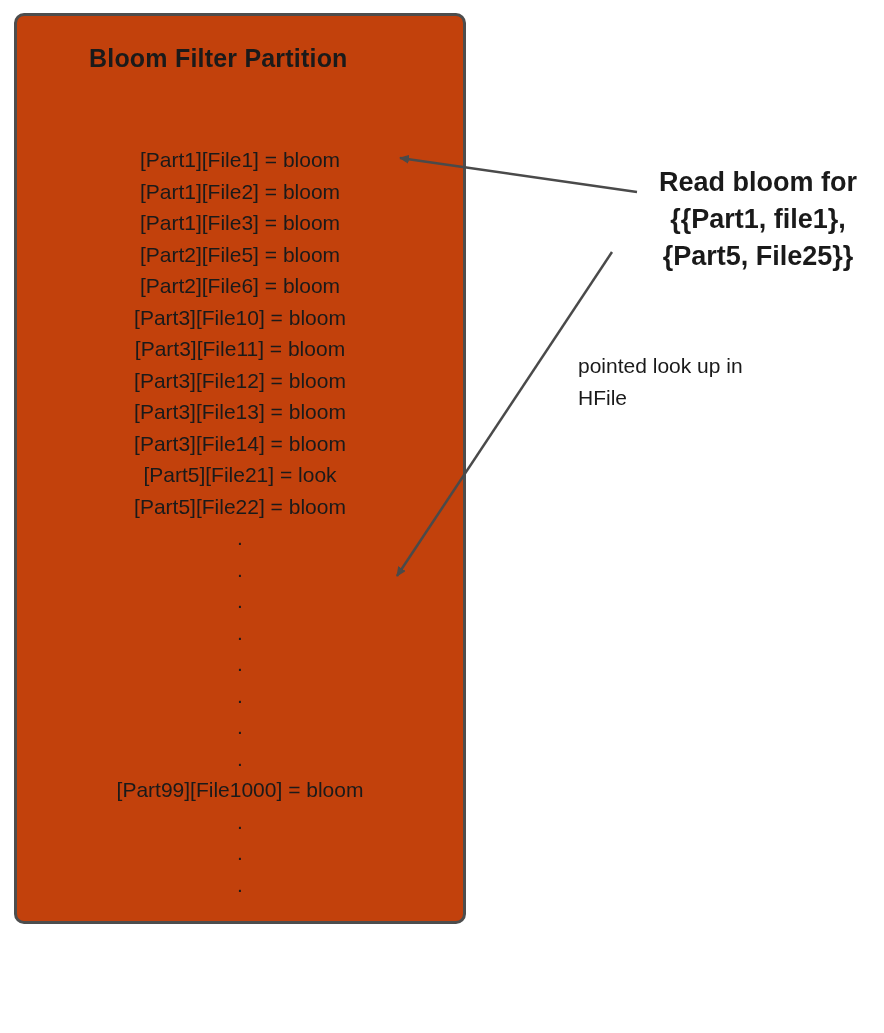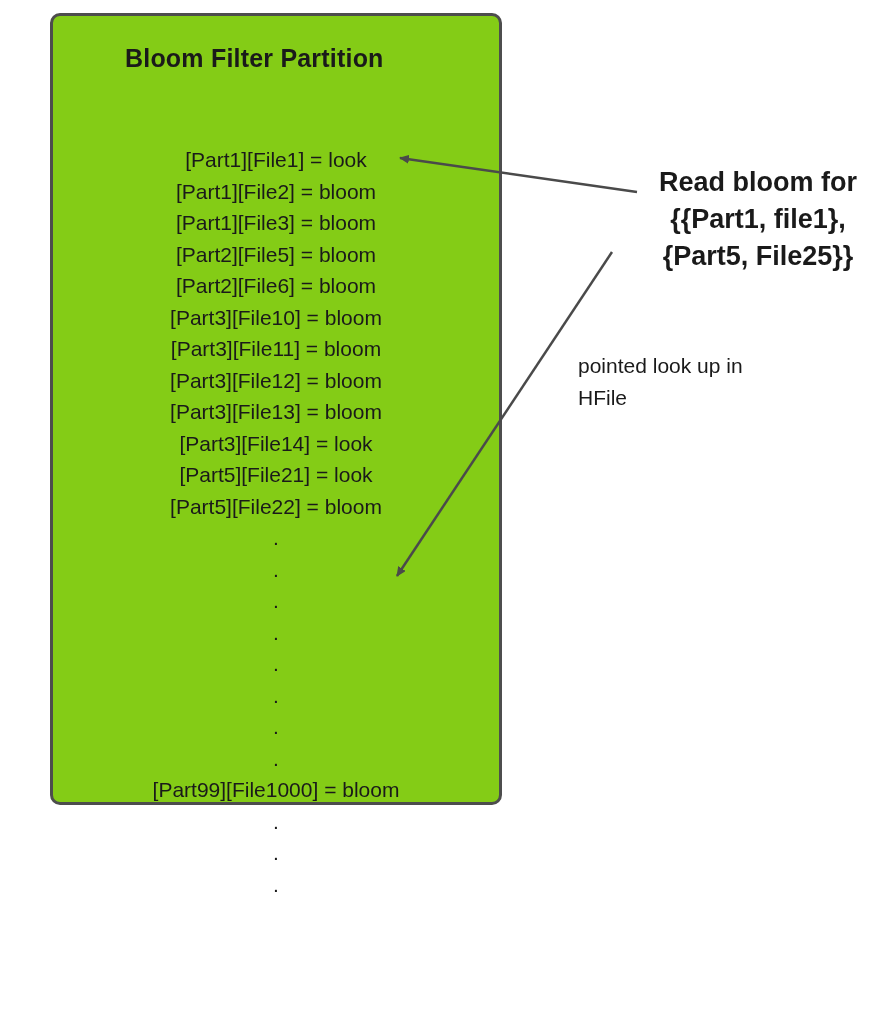--- a/index.html
+++ b/index.html
@@ -13,26 +13,25 @@
       position: relative;
       overflow: hidden;
       font-family: "Liberation Sans", sans-serif;
       color: #1a1a1a;
     }
     .partition-box {
       position: absolute;
       left: 14px;
       top: 13px;
       width: 452px;
-      height: 792px;
+      height: 911px;
       border: 3px solid #4d4d4d;
       border-radius: 10px;
       box-sizing: border-box;
-      background: #84cc16;
-      margin-left: 36px;
+      background: #c2410c;
     }
     .box-title {
       position: absolute;
       left: 72px;
       top: 28px;
       font-size: 25px;
       font-weight: 700;
       letter-spacing: 0.2px;
       white-space: nowrap;
     }
@@ -76,30 +75,30 @@
       top: 0;
       pointer-events: none;
     }
   </style>
 </head>
 <body>
 
 <div class="partition-box">
   <div class="box-title">Bloom Filter Partition</div>
   <div class="entries">
-    <div class="entry">[Part1][File1] = look</div>
+    <div class="entry">[Part1][File1] = bloom</div>
     <div class="entry">[Part1][File2] = bloom</div>
     <div class="entry">[Part1][File3] = bloom</div>
     <div class="entry">[Part2][File5] = bloom</div>
     <div class="entry">[Part2][File6] = bloom</div>
     <div class="entry">[Part3][File10] = bloom</div>
     <div class="entry">[Part3][File11] = bloom</div>
     <div class="entry">[Part3][File12] = bloom</div>
     <div class="entry">[Part3][File13] = bloom</div>
-    <div class="entry">[Part3][File14] = look</div>
+    <div class="entry">[Part3][File14] = bloom</div>
     <div class="entry">[Part5][File21] = look</div>
     <div class="entry">[Part5][File22] = bloom</div>
     <div class="dot">.</div>
     <div class="dot">.</div>
     <div class="dot">.</div>
     <div class="dot">.</div>
     <div class="dot">.</div>
     <div class="dot">.</div>
     <div class="dot">.</div>
     <div class="dot">.</div>

